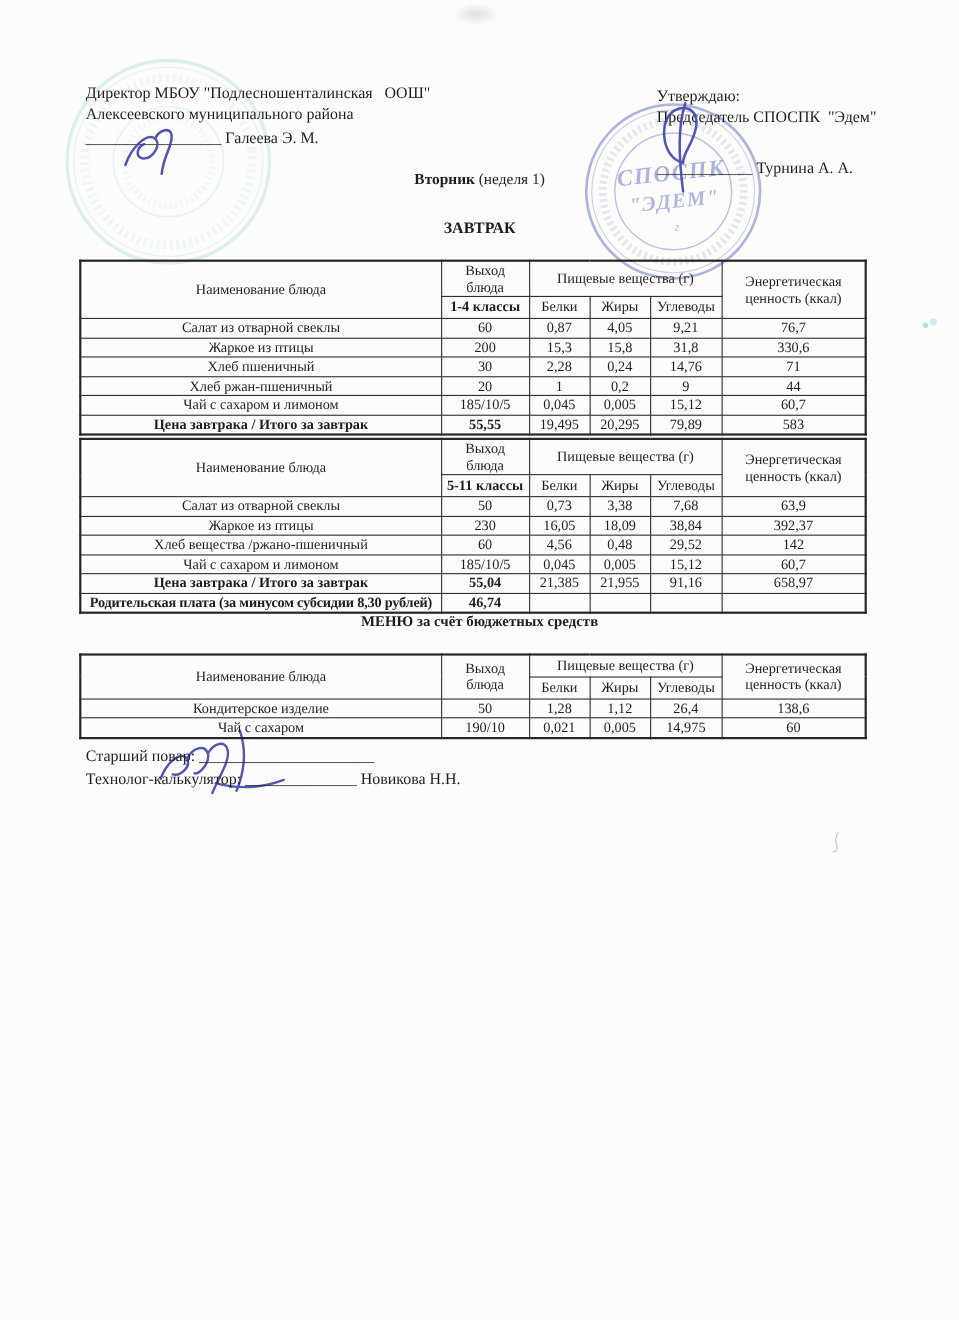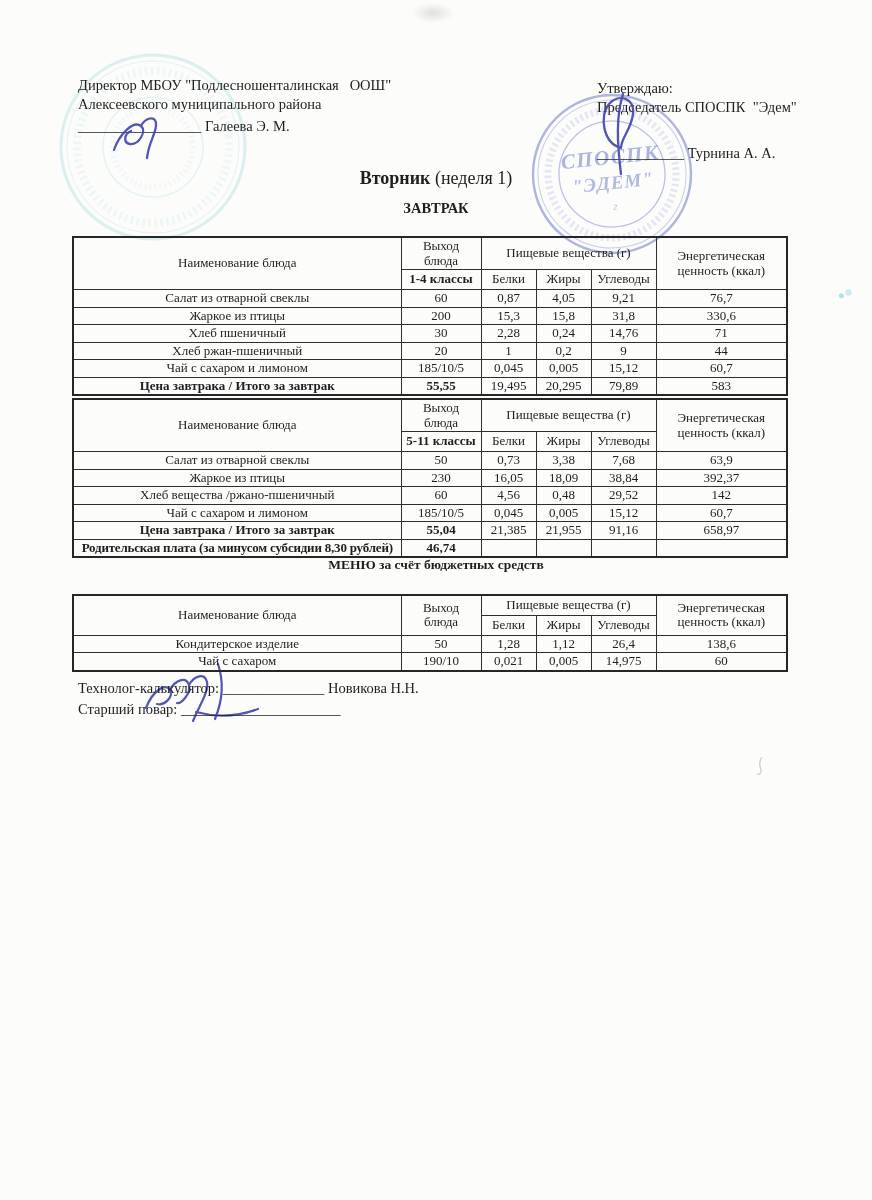--- a/index.html
+++ b/index.html
@@ -14,21 +14,21 @@
   
   .block { font-size:14.5px; line-height:18.5px; }
   .agreed { left:78px; top:76px; width:430px; }
   .approved { left:597px; top:79px; width:260px; }
   .sigrow { margin-top:4px; }
   .approved .sigrow { margin-top:28px; }
 
   
   .ctr { left:0; width:872px; text-align:center; }
   .title-menu { top:151px; font-weight:bold; font-size:15px; }
-  .subtitle { top:168px; font-size:18px; }
+  .subtitle { top:156px; font-size:14px; }
   .subtitle b { font-weight:bold; }
   .meal-title { top:200px; font-weight:bold; font-size:14.5px; }
   .budget-title { top:557px; font-weight:bold; font-size:13.5px; }
 
   
   table.menu { position:absolute; left:72px; border-collapse:collapse; table-layout:fixed;
                width:714px; border:2px solid #262626; }
   table.menu td { border:1px solid #2e2e2e; font-family:"Liberation Serif", serif;
                   font-size:13px; line-height:1.12; padding:1px 4px;
                   text-align:center; vertical-align:middle; }
@@ -329,23 +329,23 @@
         <td>0,021</td>
         <td>0,005</td>
         <td>14,975</td>
         <td>60</td>
       </tr>
     </tbody>
   </table>
 
   <div class="abs footer">
     <div>
+      <span>Старший повар:</span>
+      <span>______________________</span>
+    </div>
+    <div>
       <span>Технолог-калькулятор:</span>
       <span>______________</span>
       <span>Новикова Н.Н.</span>
     </div>
-    <div>
-      <span>Старший повар:</span>
-      <span>______________________</span>
-    </div>
   </div>
 
 </div>
 
 </body></html>

